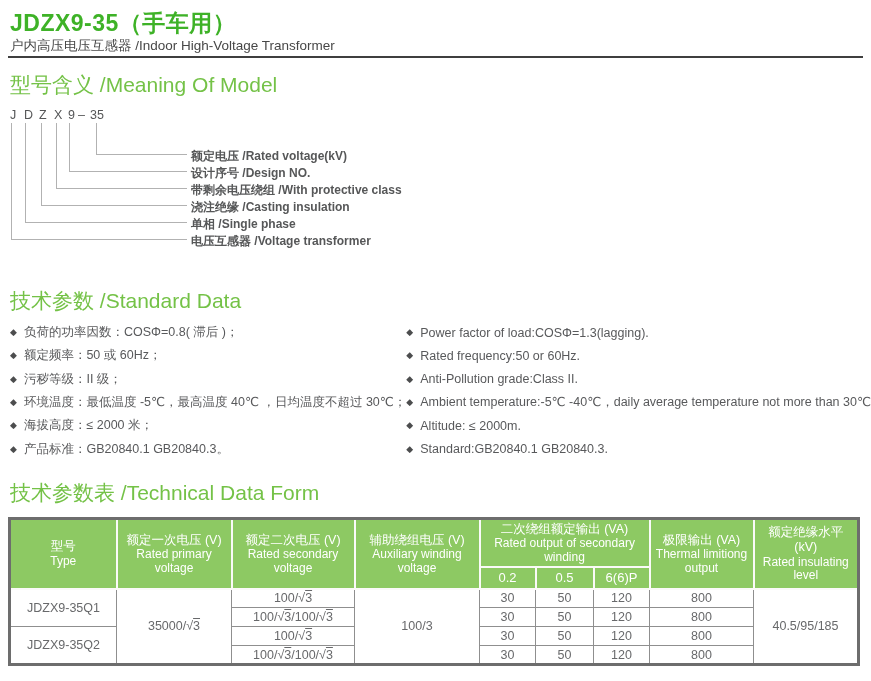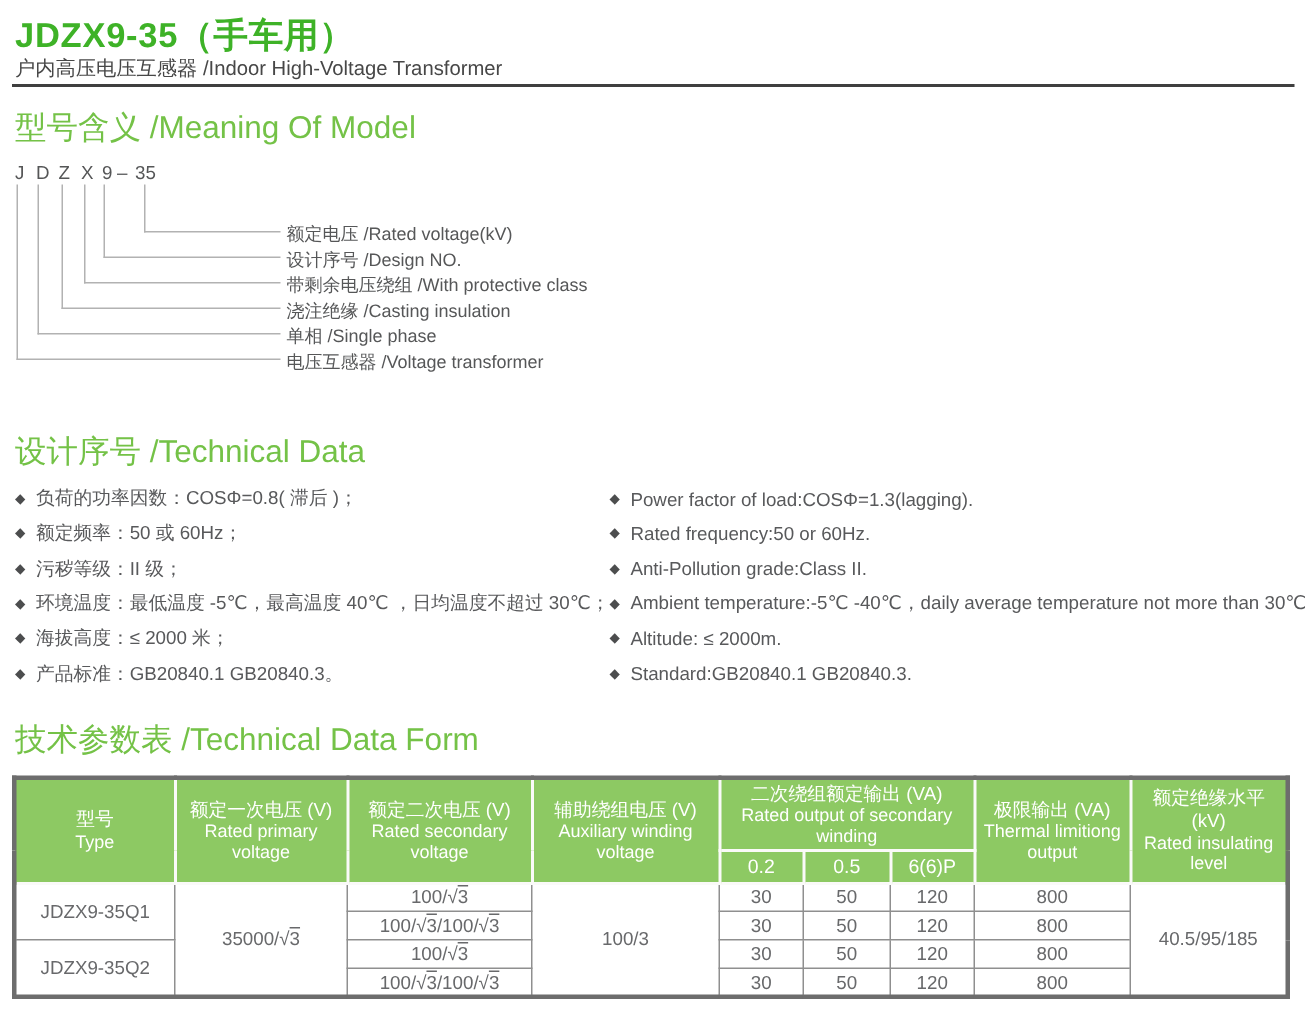--- a/index.html
+++ b/index.html
@@ -15,21 +15,21 @@
   
   .sec-heading { position:absolute; left:10px; font-size:21px; font-weight:400; color:#74c247; }
   .sec-heading.h-model { top:71px; }
   .sec-heading.h-tech  { top:287px; }
   .sec-heading.h-table { top:479px; }
 
   
   .diagram { position:absolute; left:10px; top:103px; width:440px; height:150px; }
   .code-letter { position:absolute; top:5px; font-size:12.5px; color:#555657; }
   .connector { position:absolute; top:20px; border-left:1px solid #b2b2b2; border-bottom:1px solid #b2b2b2; }
-  .model-label { position:absolute; left:181px; font-size:12px; color:#565758; white-space:nowrap; }
+  .model-label { position:absolute; left:181px; font-size:12px; color:#565758; white-space:nowrap;font-weight:bold; }
 
   
   .tech-cols { position:absolute; left:10px; top:321px; width:853px; display:flex; }
   .tech-list { list-style:none; }
   .tech-list.cn { width:405px; }
   .tech-list.en { flex:1; }
   .tech-item { height:23.3px; display:flex; align-items:center; }
   .diamond { font-size:9px; color:#4c4d4e; margin-right:7px; line-height:1; }
   .tech-text { font-size:12.5px; color:#58595b; white-space:nowrap; }
 
@@ -76,21 +76,21 @@
     <div class="connector" style="left:1px;width:176px;height:117px"></div>
 
     <div class="model-label" style="top:45px">额定电压 /Rated voltage(kV)</div>
     <div class="model-label" style="top:62px">设计序号 /Design NO.</div>
     <div class="model-label" style="top:96px">浇注绝缘 /Casting insulation</div>
     <div class="model-label" style="top:79px">带剩余电压绕组 /With protective class</div>
     <div class="model-label" style="top:113px">单相 /Single phase</div>
     <div class="model-label" style="top:130px">电压互感器 /Voltage transformer</div>
   </div>
 
-  <h2 class="sec-heading h-tech">设计序号 /Technical Data</h2>
+  <h2 class="sec-heading h-tech">技术参数 /Standard Data</h2>
 
   <div class="tech-cols">
     <ul class="tech-list cn">
       <li class="tech-item">
           <span class="diamond">◆</span>
           <span class="tech-text">负荷的功率因数：COSΦ=0.8( 滞后 )；</span>
         </li>
       <li class="tech-item">
           <span class="diamond">◆</span>
           <span class="tech-text">额定频率：50 或 60Hz；</span>

